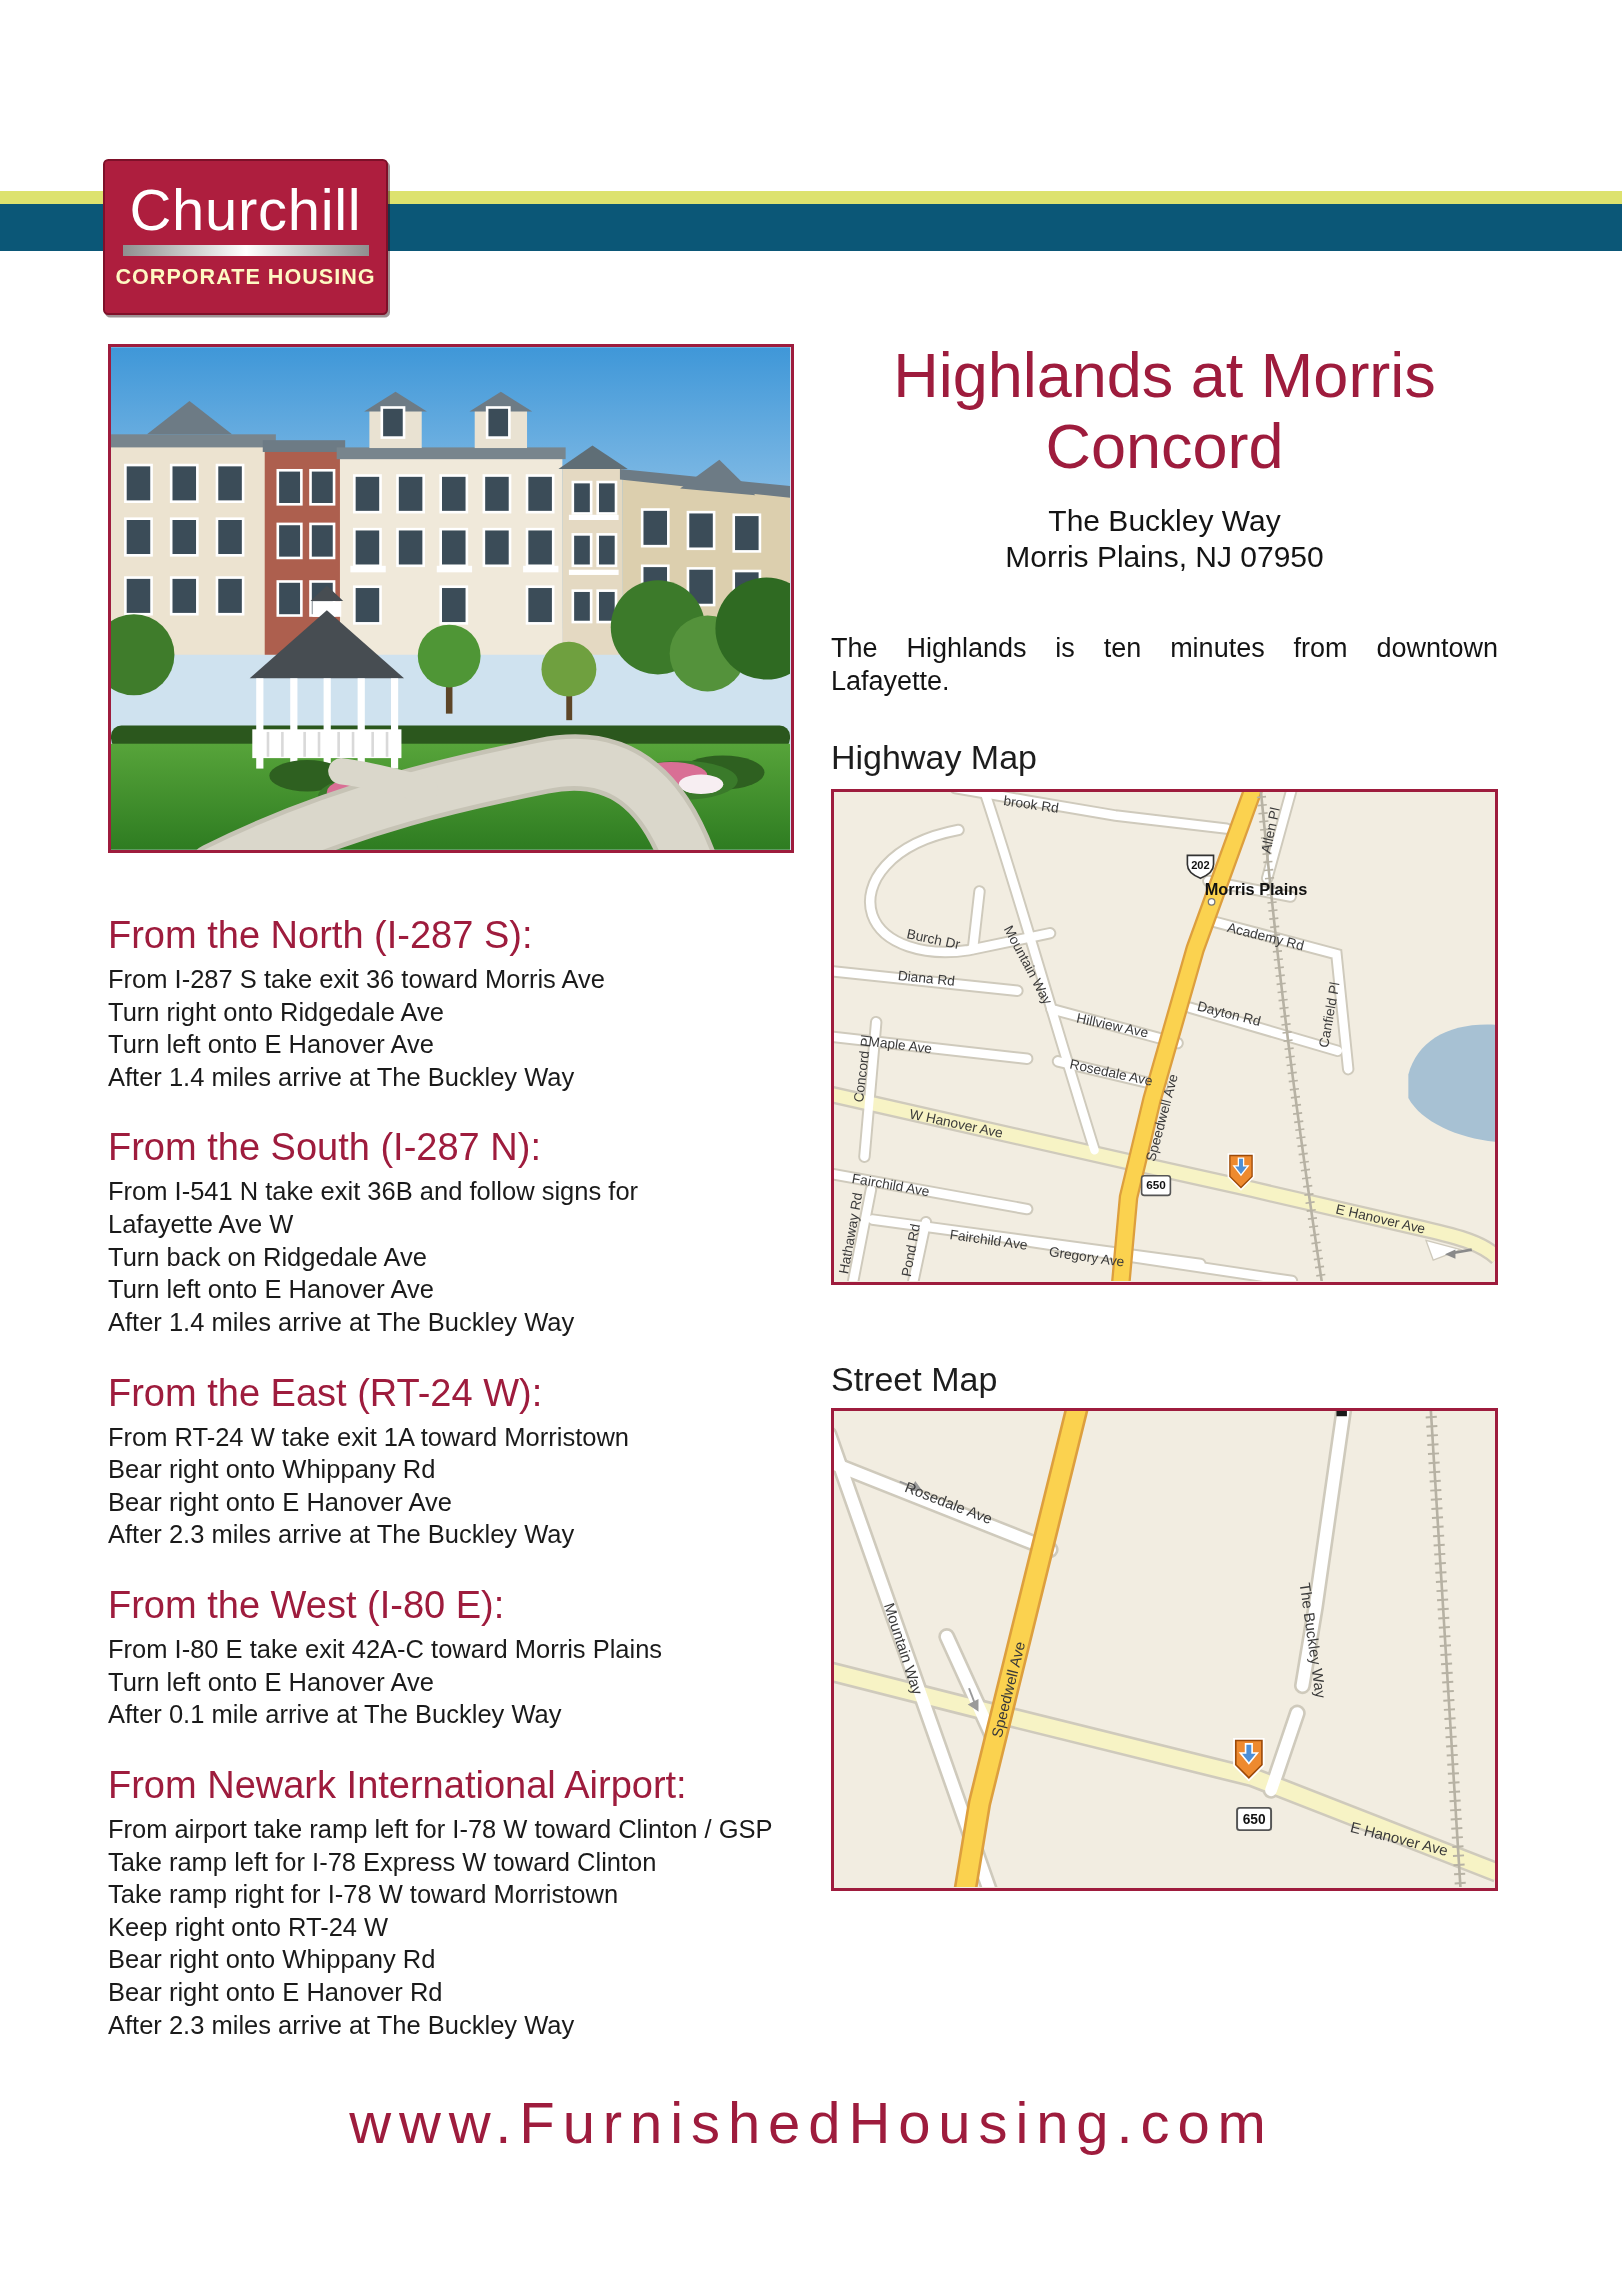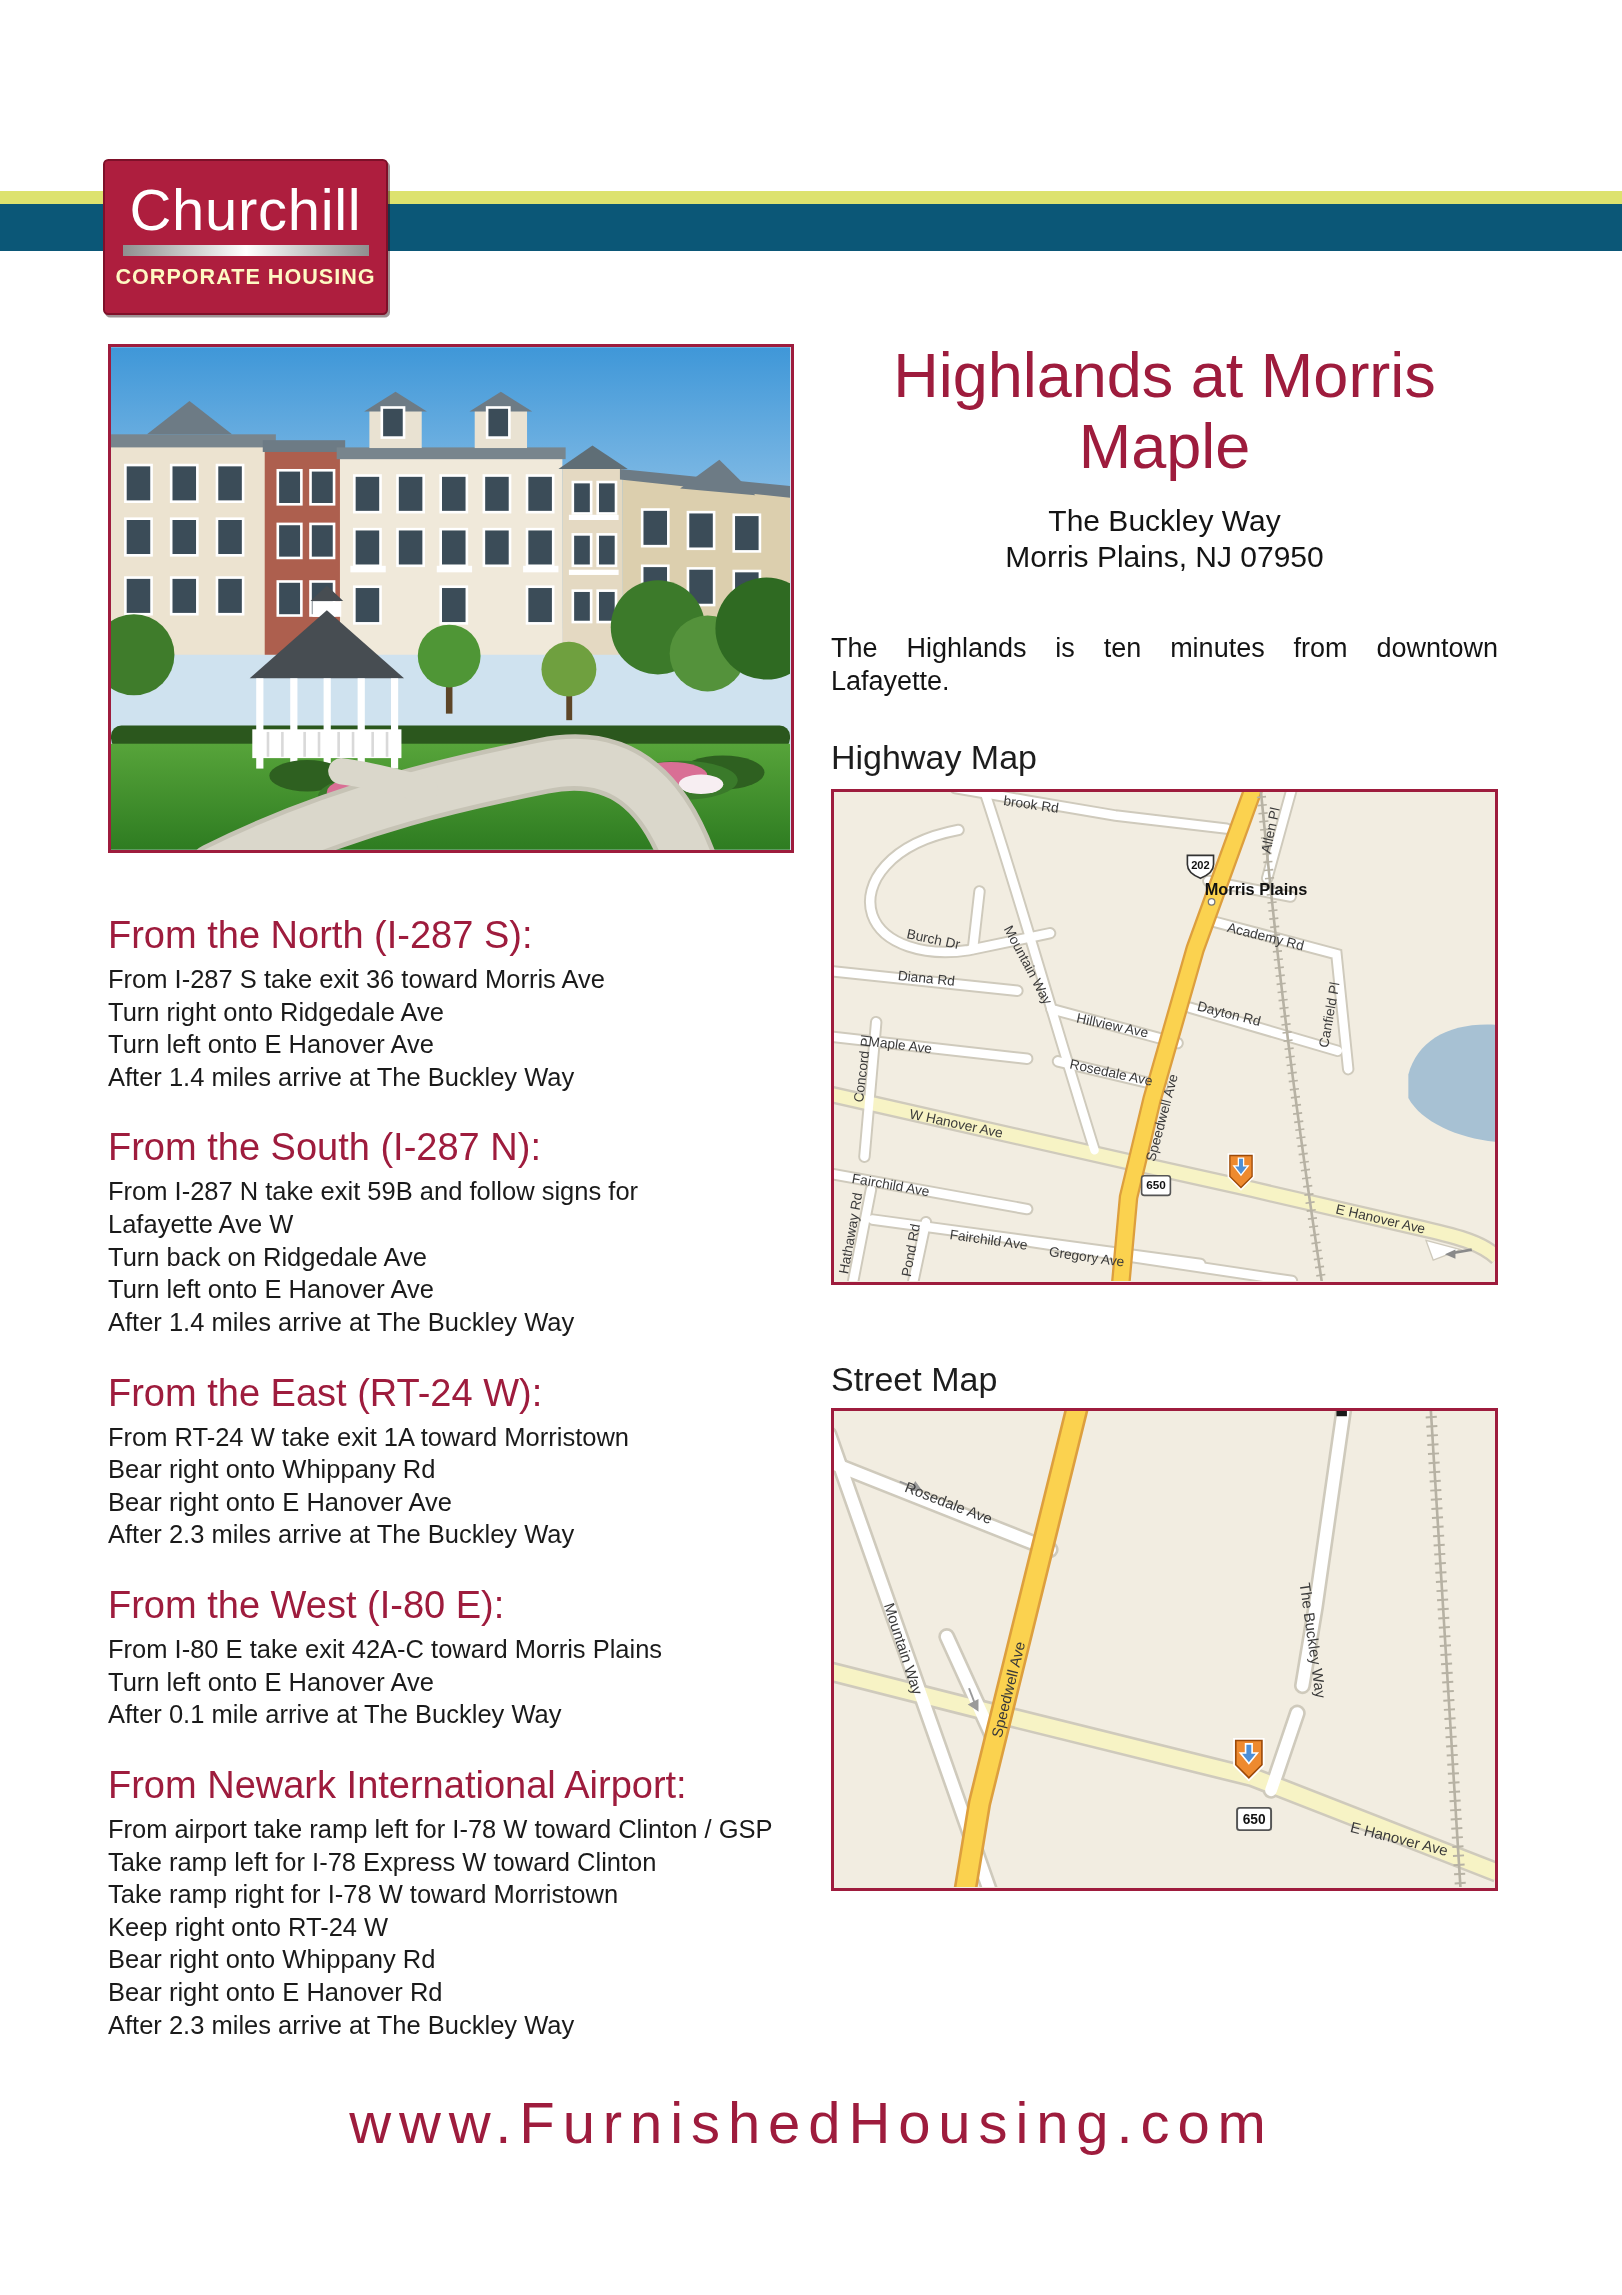--- a/index.html
+++ b/index.html
@@ -200,21 +200,21 @@
     <g fill="none" stroke-linecap="round">
       <path d="M 160,800 C 360,700 560,660 660,640 C 780,615 845,680 885,790" stroke="#c6c3b5" stroke-width="86"></path>
       <path d="M 160,800 C 360,700 560,660 660,640 C 780,615 845,680 885,790" stroke="#dad7cb" stroke-width="72"></path>
       <path d="M 480,676 C 420,660 385,652 352,648" stroke="#dad7cb" stroke-width="40"></path>
     </g>
   </svg>
 </div>
 
 <div class="abs right-col prop-title">
   <div>Highlands at Morris</div>
-  <div>Maple</div>
+  <div>Concord</div>
 </div>
 <div class="abs right-col prop-address">
   <div>The Buckley Way</div>
   <div>Morris Plains, NJ 07950</div>
 </div>
 <div class="abs right-col prop-intro">
   <div class="justify-line">The Highlands is ten minutes from downtown</div>
   <div>Lafayette.</div>
 </div>
 
@@ -384,21 +384,21 @@
 <div class="abs directions">
     <div class="dir-section">
       <div class="dir-heading">From the North (I-287 S):</div>
       <div class="dir-line">From I-287 S take exit 36 toward Morris Ave</div>
       <div class="dir-line">Turn right onto Ridgedale Ave</div>
       <div class="dir-line">Turn left onto E Hanover Ave</div>
       <div class="dir-line">After 1.4 miles arrive at The Buckley Way</div>
     </div>
     <div class="dir-section">
       <div class="dir-heading">From the South (I-287 N):</div>
-      <div class="dir-line">From I-287 N take exit 59B and follow signs for</div>
+      <div class="dir-line">From I-541 N take exit 36B and follow signs for</div>
       <div class="dir-line">Lafayette Ave W</div>
       <div class="dir-line">Turn back on Ridgedale Ave</div>
       <div class="dir-line">Turn left onto E Hanover Ave</div>
       <div class="dir-line">After 1.4 miles arrive at The Buckley Way</div>
     </div>
     <div class="dir-section">
       <div class="dir-heading">From the East (RT-24 W):</div>
       <div class="dir-line">From RT-24 W take exit 1A toward Morristown</div>
       <div class="dir-line">Bear right onto Whippany Rd</div>
       <div class="dir-line">Bear right onto E Hanover Ave</div>

